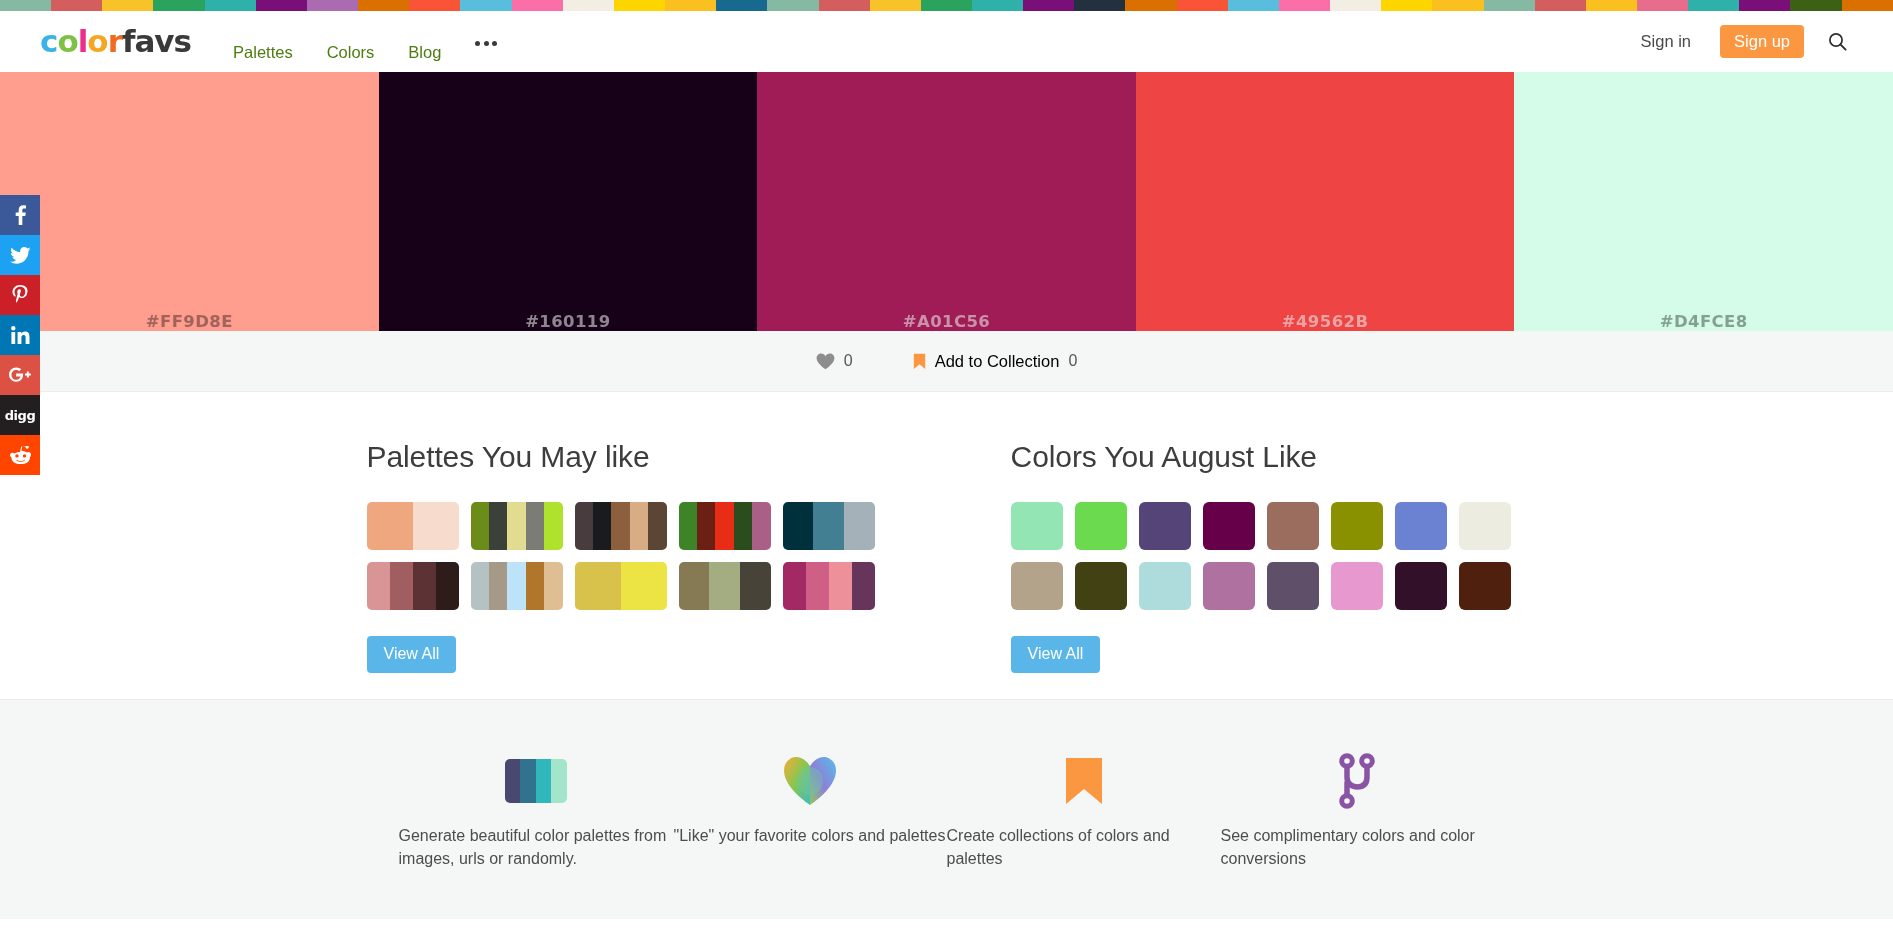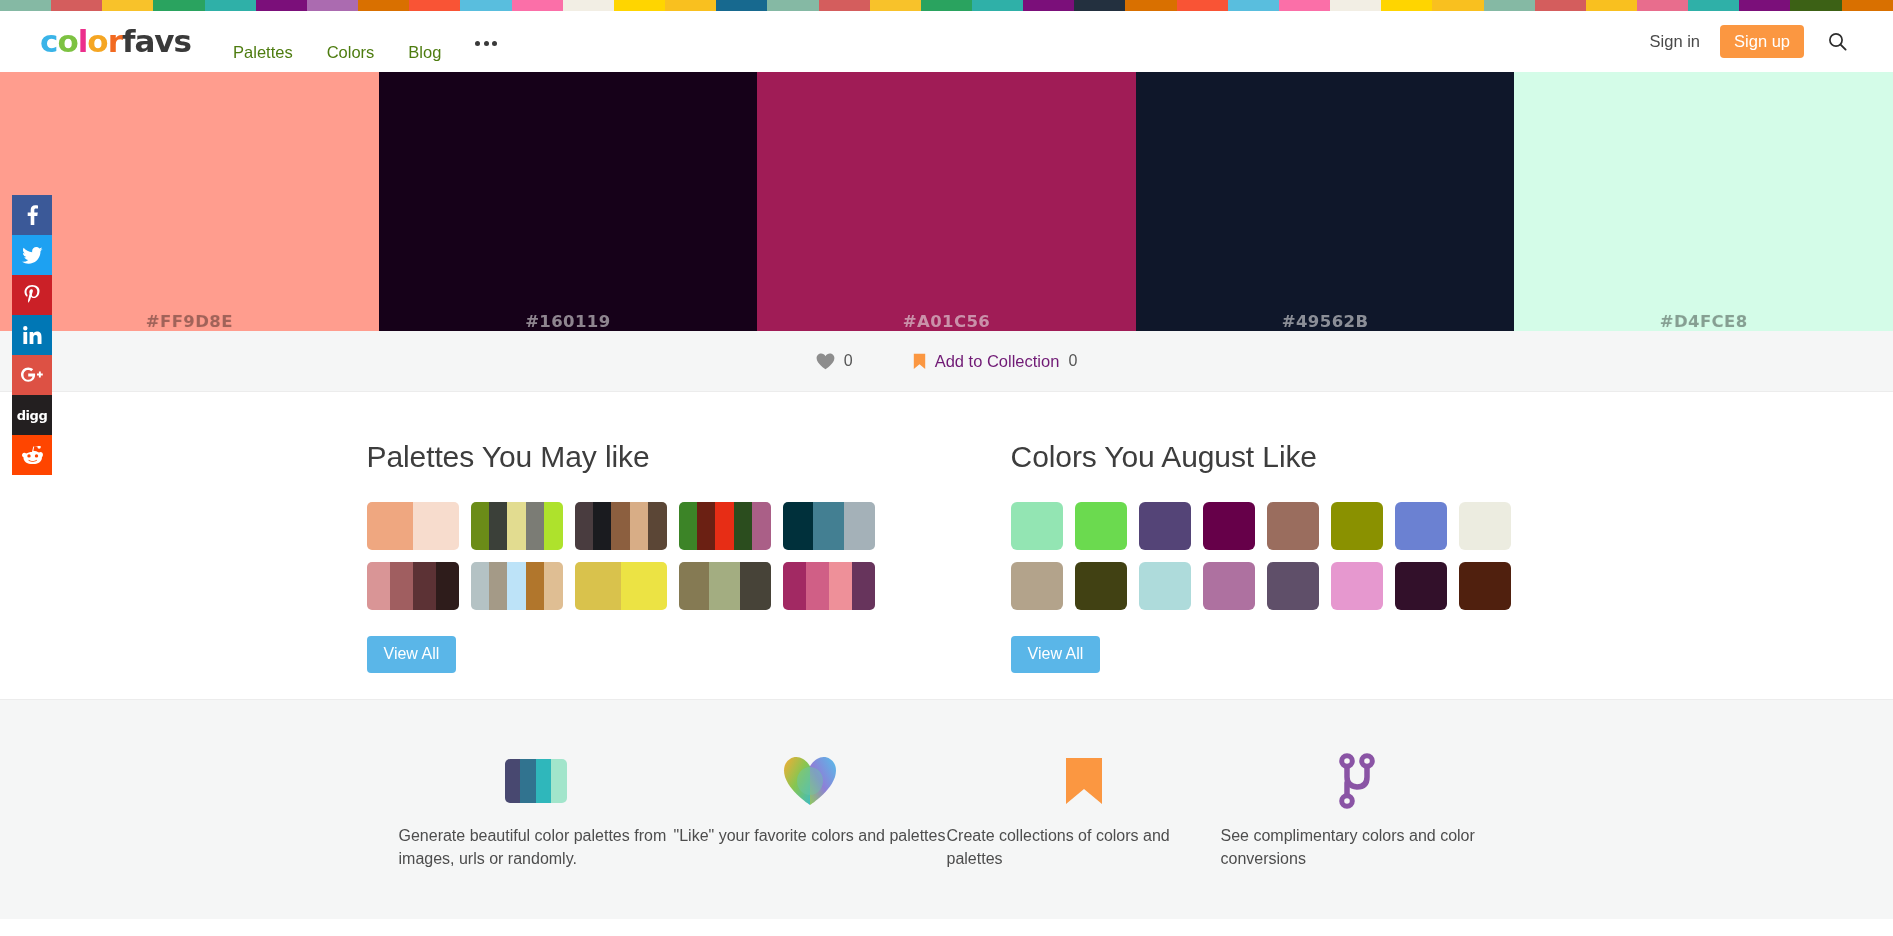--- a/index.html
+++ b/index.html
@@ -69,21 +69,21 @@
   #header-right {
     margin-left: auto;
     display: flex;
     align-items: center;
     gap: 0;
   }
   #signin-link {
     color: #4a4a4a;
     font-size: 16.5px;
     text-decoration: none;
-    margin-right: 20px;
+    margin-right: 29px;
   }
   #signup-button {
     background: #fb9741;
     color: #ffffff;
     font-size: 16.5px;
     border: none;
     border-radius: 4px;
     padding: 8px 14px 9px;
     cursor: pointer;
     font-family: inherit;
@@ -128,21 +128,21 @@
     justify-content: center;
     gap: 60px;
     border-bottom: 1px solid #ececec;
   }
   .action-item {
     display: flex; align-items: center; gap: 9px;
     font-size: 16px; cursor: pointer;
     text-decoration: none;
   }
   #like-count { color: #555; font-size: 16px; }
-  #collection-label { color: #701a75; font-size: 16.5px; }
+  #collection-label { color: #000000; font-size: 16.5px; }
   #collection-count { color: #555; font-size: 16px; }
 
   
   #recommendations {
     background: #ffffff;
     padding: 48px 0 0 0;
     height: 307px;
   }
   #rec-inner {
     width: 1160px;
@@ -216,21 +216,20 @@
     left: 0; top: 195px;
     width: 40px;
     z-index: 40;
   }
   .social-btn {
     width: 40px; height: 40px;
     display: flex; align-items: center; justify-content: center;
     color: #fff; cursor: pointer;
     font-family: "DejaVu Sans", sans-serif;
     font-weight: bold;
-    margin-left: 12px;
   }
 </style>
 </head>
 <body>
 
 <div id="rainbow-strip">
     <i style="background: rgb(133, 185, 164);"></i>
     <i style="background: rgb(212, 93, 93);"></i>
     <i style="background: rgb(248, 194, 42);"></i>
     <i style="background: rgb(42, 163, 95);"></i>
@@ -298,21 +297,21 @@
 <section id="palette-swatches">
     <div class="swatch light-label" style="background: rgb(255, 157, 142); width: 20%;">
       <span class="hex">#FF9D8E</span>
     </div>
     <div class="swatch dark-label" style="background: rgb(22, 1, 25); width: 20%;">
       <span class="hex">#160119</span>
     </div>
     <div class="swatch dark-label" style="background: rgb(160, 28, 86); width: 20%;">
       <span class="hex">#A01C56</span>
     </div>
-    <div class="swatch dark-label" style="background: #0f172a; width: 20%;">
+    <div class="swatch dark-label" style="background: #ef4444; width: 20%;">
       <span class="hex">#49562B</span>
     </div>
     <div class="swatch light-label" style="background: rgb(212, 252, 232); width: 20%;">
       <span class="hex">#D4FCE8</span>
     </div>
   </section>
 
 <section id="action-bar">
   <div class="action-item">
     <svg width="19" height="17" viewBox="0 0 19 17">

